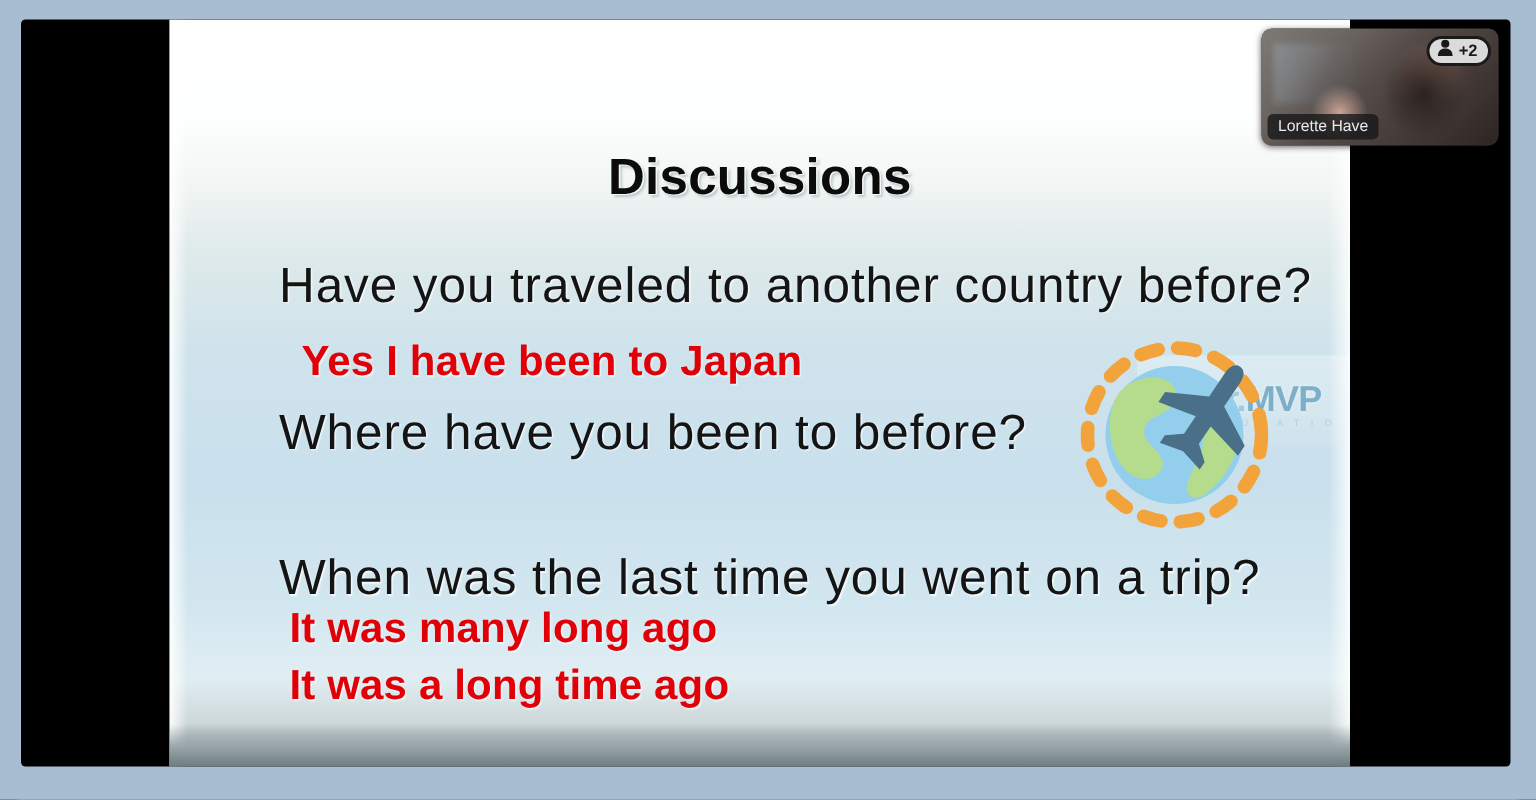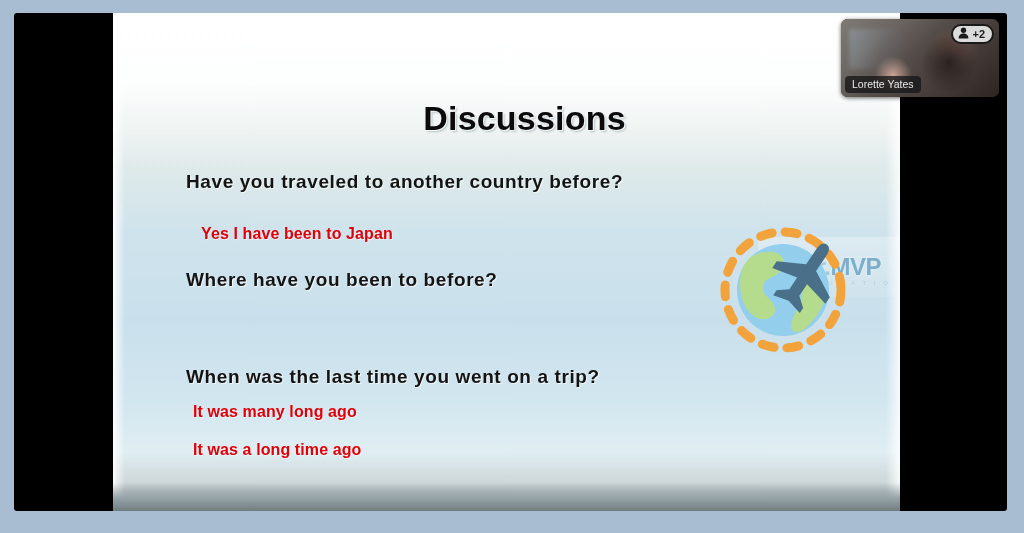--- a/index.html
+++ b/index.html
@@ -59,34 +59,33 @@
     pointer-events:none;
   }
 
   
   #slide-title{
     position:absolute; left:0; top:86px; width:100%;
     text-align:center;
     font-size:34px; font-weight:bold; color:#0b0b0b;
     letter-spacing:.2px;
     text-shadow:1px 1px 0 rgba(255,255,255,.85), 2px 2px 2px rgba(120,140,150,.45);
-    margin-left:18px;
   }
 
   
   .q-line{
     position:absolute;
-    font-size:19px; font-weight:700; color:#141414;
+    font-size:33px; font-weight:400; color:#141414;
     white-space:nowrap;
     letter-spacing:.6px;
     text-shadow:1px 1px 1px rgba(255,255,255,.75);
   }
   .a-line{
     position:absolute;
-    font-size:16px; font-weight:bold; color:#e10008;
+    font-size:28px; font-weight:bold; color:#e10008;
     white-space:nowrap;
     letter-spacing:.1px;
     text-shadow:1px 1px 1px rgba(255,255,255,.6);
   }
   #q-line-1{ left:73px;  top:158px; }
   #a-line-1{ left:88px;  top:212px; }
   #q-line-2{ left:73px;  top:256px; }
   #q-line-3{ left:73px;  top:353px; }
   #a-line-2{ left:80px;  top:390px; }
   #a-line-3{ left:80px;  top:428px; }
@@ -237,17 +236,17 @@
       <div id="participant-badge">
         <span id="participant-icon">
           <svg width="11" height="12" viewBox="0 0 11 12" xmlns="http://www.w3.org/2000/svg">
             <circle cx="5.5" cy="3.2" r="2.7" fill="#1a1a1a"></circle>
             <path d="M0.6 11.4 C0.6 7.9 2.8 6.4 5.5 6.4 C8.2 6.4 10.4 7.9 10.4 11.4 Z" fill="#1a1a1a"></path>
           </svg>
         </span>
         <span id="participant-count">+2</span>
       </div>
 
-      <div id="video-name-label">Lorette Yates</div>
+      <div id="video-name-label">Lorette Have</div>
     </div>
 
   </div>
 </div>
 
 </body></html>

